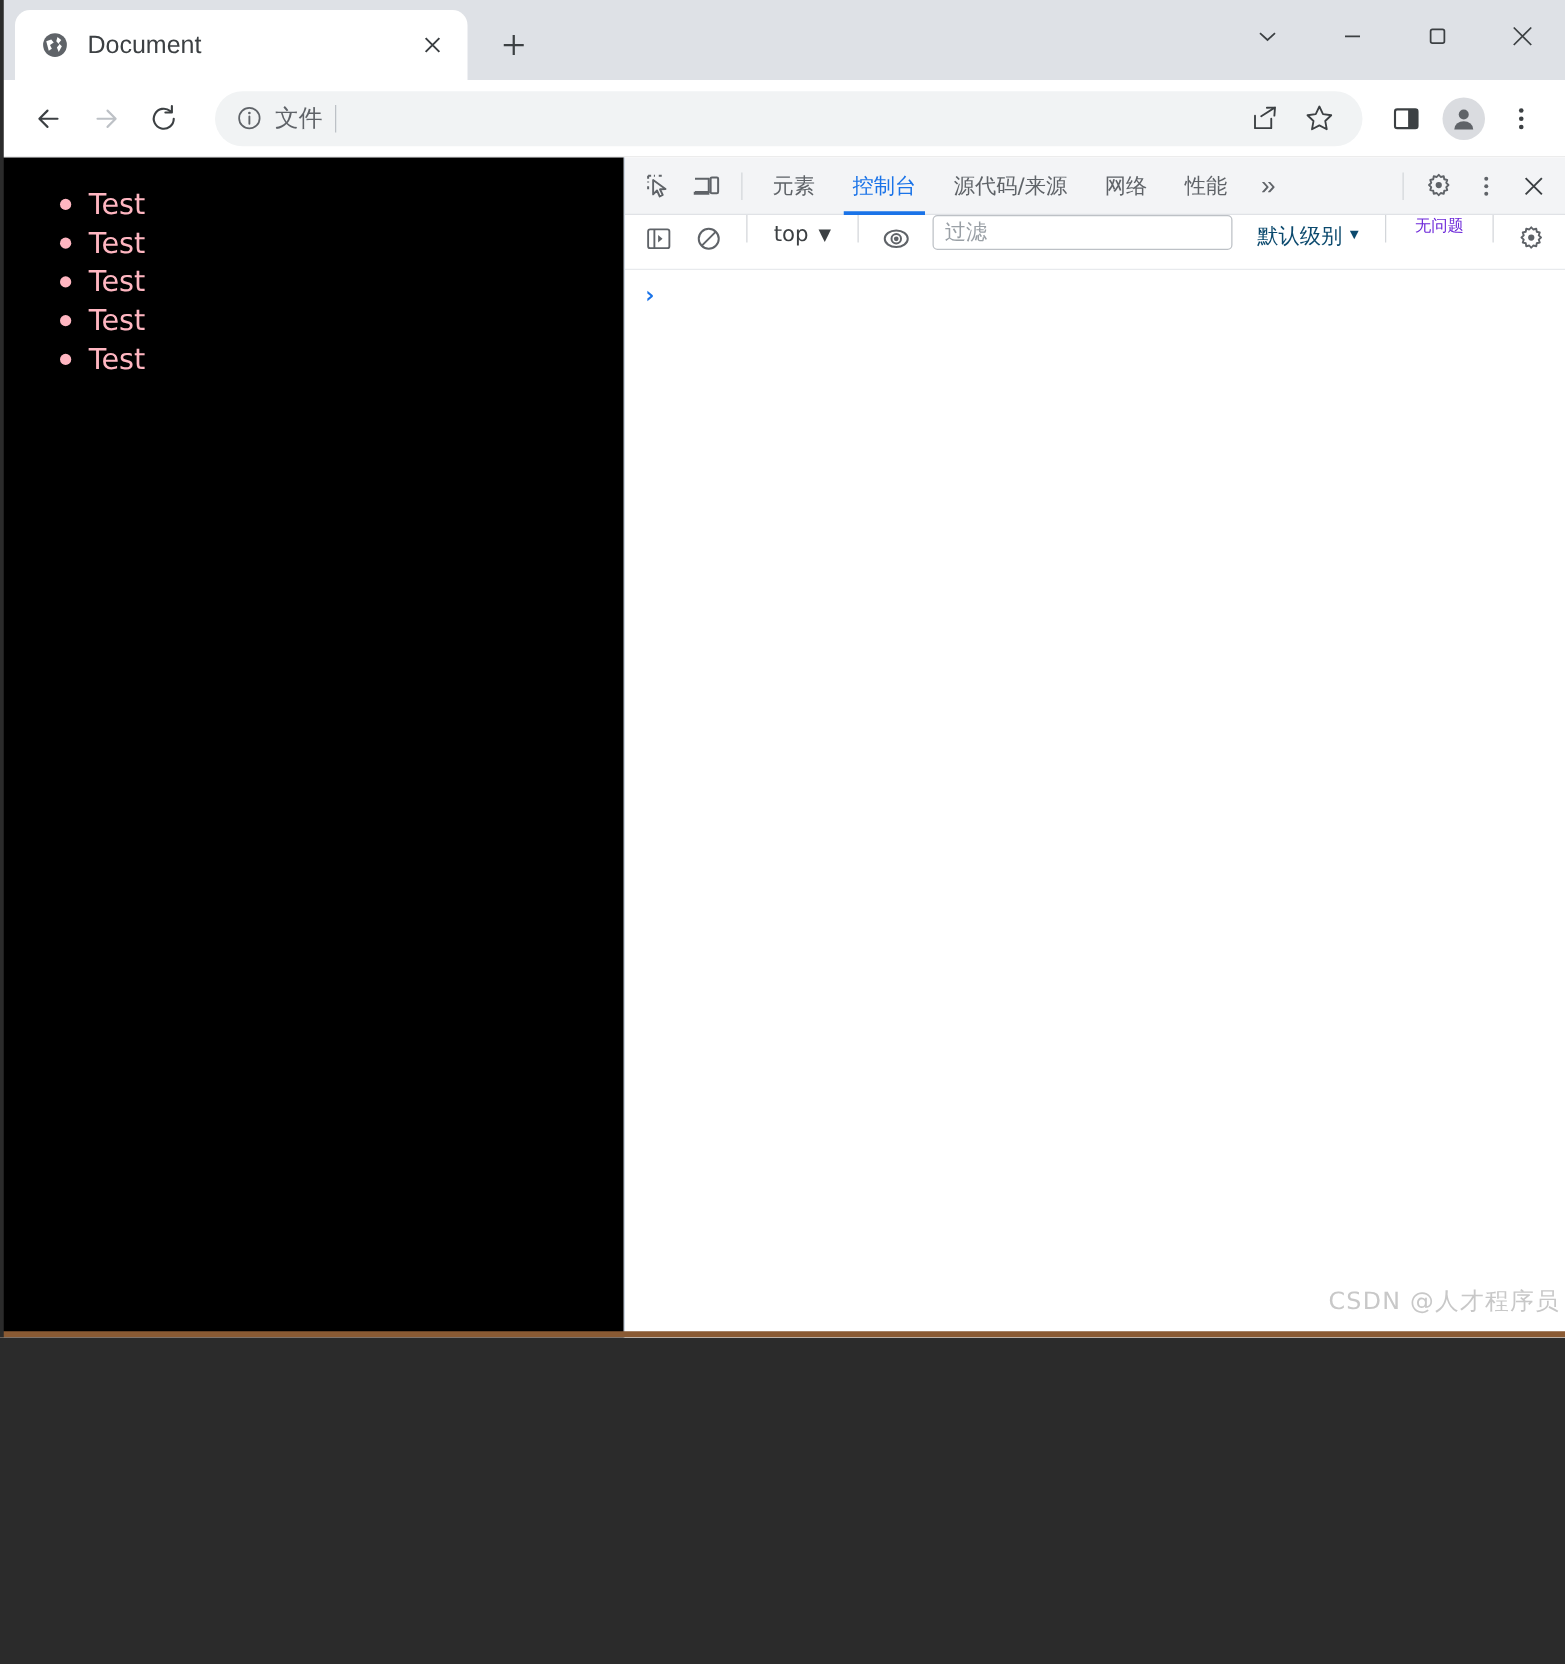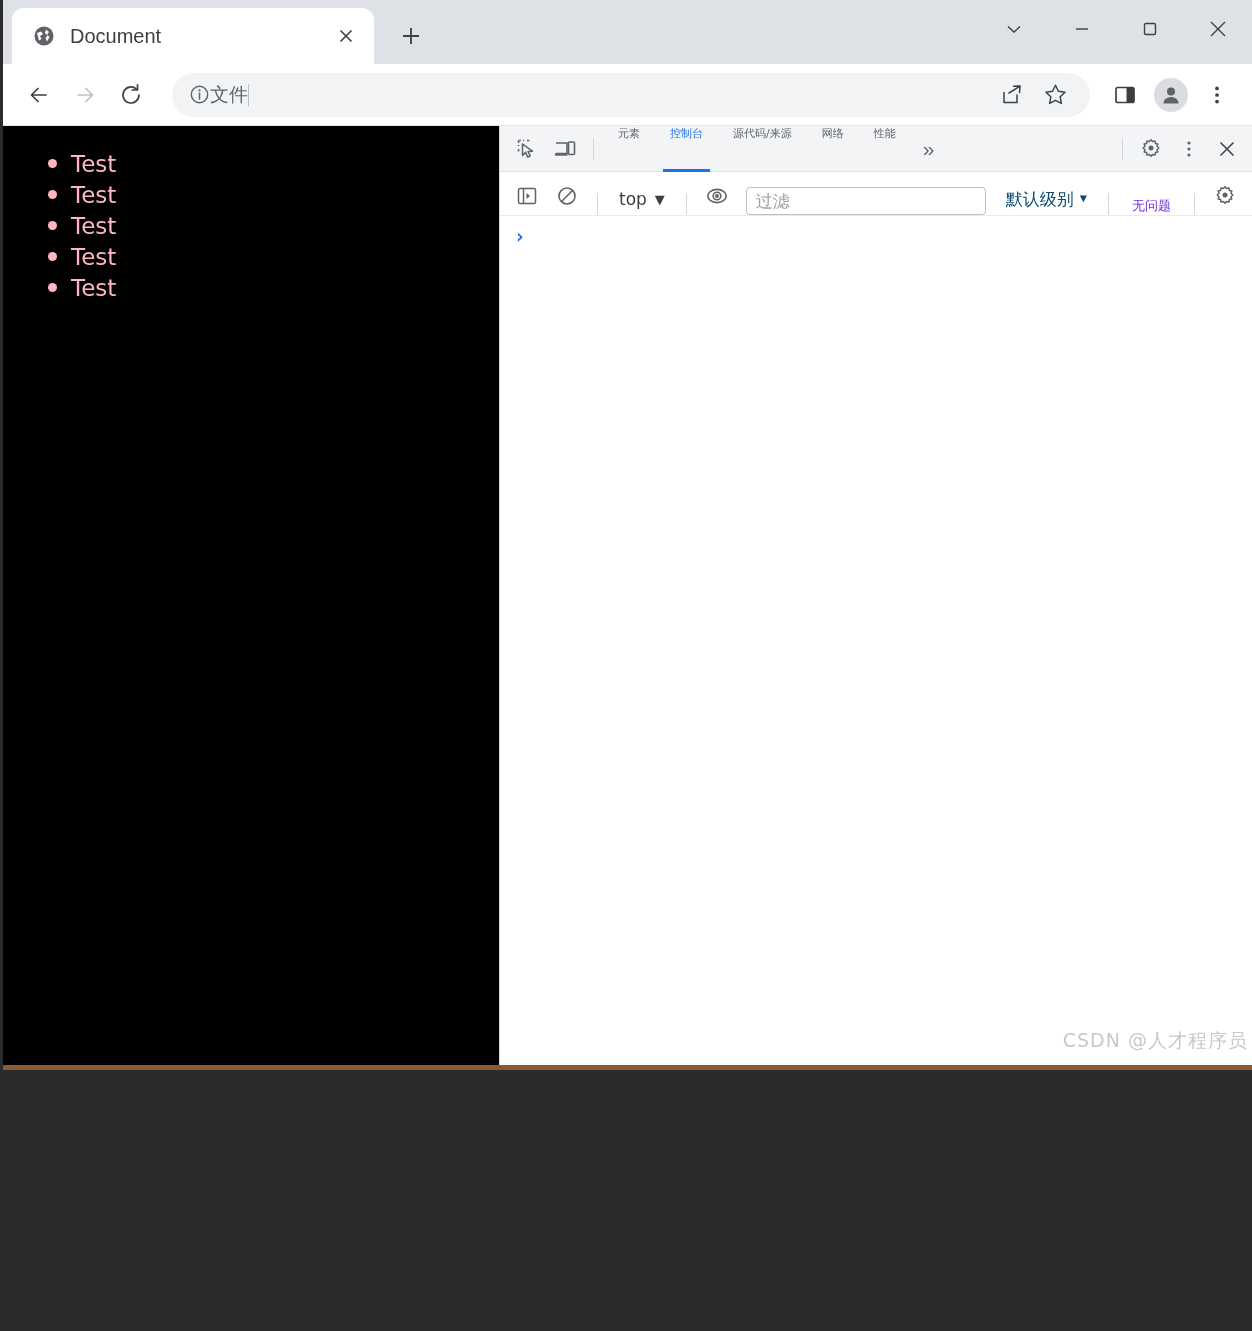--- a/index.html
+++ b/index.html
@@ -89,20 +89,21 @@
     flex: 0 0 42px;
   }
   .omnibox {
     flex: 1;
     height: 44px;
     margin: 0 10px 0 16px;
     background: #f1f3f4;
     border-radius: 22px;
     display: flex; align-items: center;
     padding: 0 14px 0 16px;
+    gap: 10px;
     min-width: 0;
   }
   .omni-info { width: 22px; height: 22px; flex: 0 0 22px; display:flex; align-items:center; justify-content:center; }
   .omni-scheme {
     font-size: 19px; color: #5f6368; white-space: nowrap;
     font-family: "DejaVu Sans", "Liberation Sans", sans-serif;
   }
   .omni-sep { width: 1px; height: 22px; background: #bdc1c6; flex: 0 0 1px; }
   .omni-url {
     font-size: 19px; color: #202124; white-space: nowrap;
@@ -176,42 +177,42 @@
     width: 38px; height: 38px;
     display: flex; align-items: center; justify-content: center;
     border-radius: 3px;
     flex: 0 0 38px;
   }
   .dt-vsep { width: 1px; height: 22px; background: #d3d6da; margin: 0 9px; flex: 0 0 1px; }
   .dt-tab {
     position: relative;
     height: 46px;
     padding: 0 15px;
-    display: flex; align-items: flex-start; justify-content: center;
-    font-size: 11px;
+    display: flex; align-items: center; justify-content: center;
+    font-size: 17px;
     color: #5f6368;
     white-space: nowrap;
     font-family: "DejaVu Sans", "Liberation Sans", sans-serif;
   }
   .dt-tab.active { color: #1a73e8; }
   .dt-tab.active::after {
     content: ""; position: absolute;
     left: 8px; right: 8px; bottom: 0; height: 3px;
     background: #1a73e8;
   }
   .dt-more {
     font-size: 21px; color: #5f6368;
     padding: 0 12px;
     display: flex; align-items: center; height: 46px;
   }
   .dt-right { margin-left: auto; display: flex; align-items: center; padding-right: 6px; }
 
   .dt-filterbar {
     height: 44px;
-    display: flex; align-items: flex-end;
+    display: flex; align-items: flex-start;
     background: #ffffff;
     padding: 0 8px 0 8px;
     gap: 2px;
     flex: 0 0 44px;
     border-bottom: 1px solid #e8eaed;
   }
   .ctx-select {
     display: flex; align-items: center; gap: 8px;
     font-size: 17px; color: #3c4043;
     padding: 0 10px; height: 32px;

